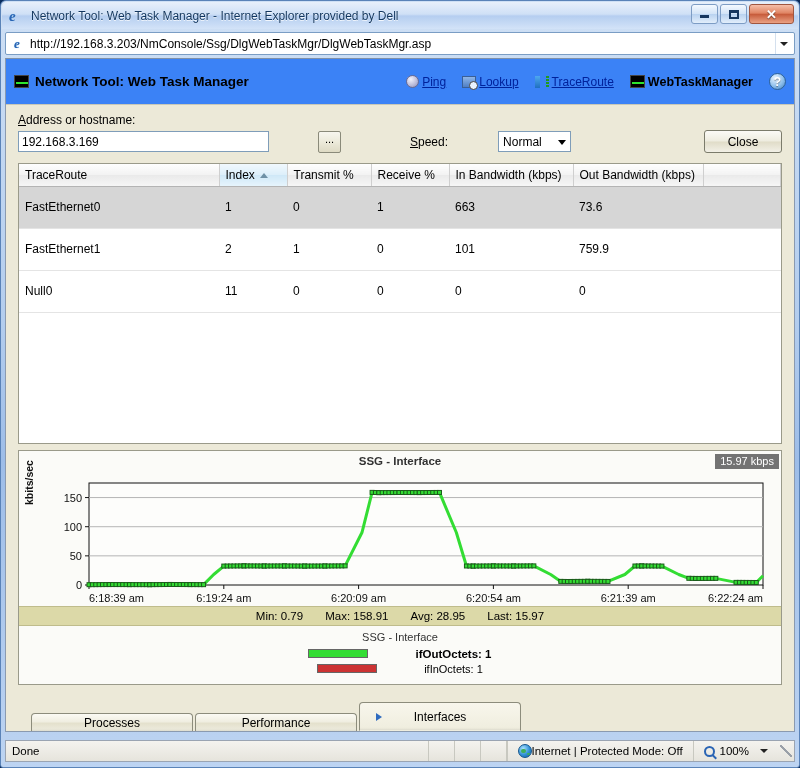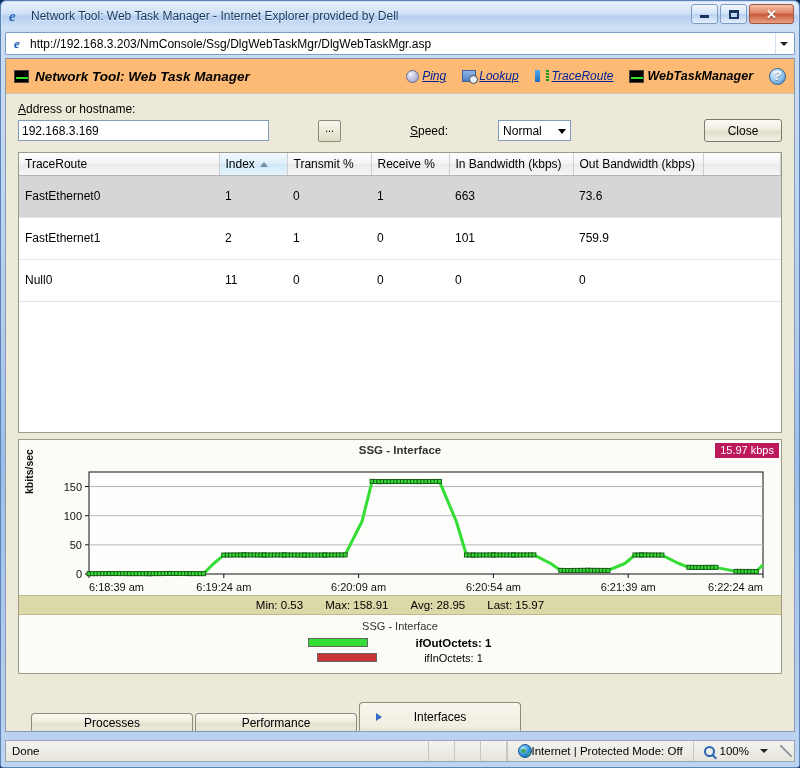--- a/index.html
+++ b/index.html
@@ -115,26 +115,25 @@
     height: 674px;
     background: #ece9d8;
     border: 1px solid #8a9ab0;
     border-top-color:#7f90a8;
     position: relative;
     overflow: hidden;
   }
 
   
   #app-header {
-    height: 35px;
-    background: #fdba74;
+    height: 46px;
+    background: #3b82f6;
     border-bottom: 1px solid #c8c8b8;
     display: flex; align-items: center;
     padding: 0 6px 0 8px;
-    font-style: italic;
   }
   #app-title-wrap { display: flex; align-items: center; gap: 6px; }
   .scope-icon {
     width: 15px; height: 13px;
     background: #000; border: 1px solid #444;
     position: relative; overflow: hidden; flex: none;
   }
   .scope-icon:before {
     content:""; position:absolute; left:1px; top:6px; width:12px; height:2px;
     background:#2ee32e;
@@ -268,21 +267,21 @@
     border: 1px solid #9a9a8a;
     position: relative;
     overflow: hidden;
   }
   #chart-title {
     text-align: center; font-size: 11.5px; font-weight: bold;
     color: #333; padding-top: 4px;
   }
   #chart-badge {
     position: absolute; right: 2px; top: 3px;
-    background:#be185d; color:#fff; font-size:11px;
+    background:#737373; color:#fff; font-size:11px;
     padding: 1px 5px 2px 5px;
     font-family: "Liberation Sans", sans-serif;
   }
   #plot-wrap { position: relative; height: 150px; }
   #ylabel {
     position:absolute; left: 4px; top: 38px;
     transform: rotate(-90deg); transform-origin: left top;
     font-size: 10.5px; font-weight: bold; color:#111;
     white-space: nowrap;
   }
@@ -703,21 +702,21 @@
             <rect x="718.41" y="113.39657142857143" width="4" height="4" fill="#33dd33" stroke="#1a5c1a" stroke-width="1"></rect>
             <rect x="721.78" y="113.416" width="4" height="4" fill="#33dd33" stroke="#1a5c1a" stroke-width="1"></rect>
             <rect x="725.15" y="113.43542857142857" width="4" height="4" fill="#33dd33" stroke="#1a5c1a" stroke-width="1"></rect>
             <rect x="728.52" y="113.45485714285714" width="4" height="4" fill="#33dd33" stroke="#1a5c1a" stroke-width="1"></rect>
             <rect x="731.89" y="113.47428571428571" width="4" height="4" fill="#33dd33" stroke="#1a5c1a" stroke-width="1"></rect>
             <rect x="735.26" y="113.49371428571429" width="4" height="4" fill="#33dd33" stroke="#1a5c1a" stroke-width="1"></rect>
           </svg>
       </div>
 
       <div id="statsbar">
-        <span>Min: 0.53</span>
+        <span>Min: 0.79</span>
         <span>Max: 158.91</span>
         <span>Avg: 28.95</span>
         <span>Last: 15.97</span>
       </div>
 
       <div id="legend">
         <div id="legend-title">SSG - Interface</div>
         <div class="legend-row primary">
           <span class="swatch" id="sw0" style="background: rgb(51, 221, 51);"></span>
           <span class="lg-text">ifOutOctets: 1</span>

